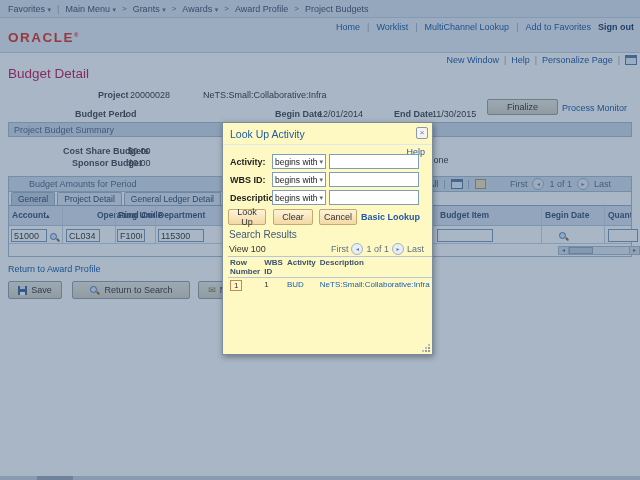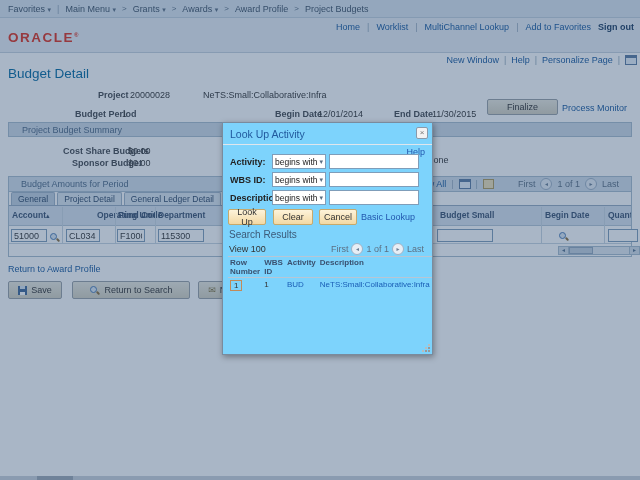--- a/index.html
+++ b/index.html
@@ -20,35 +20,35 @@
   .logo-mark{font-size:6px;vertical-align:super;letter-spacing:0;}
   .hdr-links{position:absolute;right:6px;top:4px;display:flex;gap:7px;align-items:center;font-size:9px;}
   .hlink{color:#15569c;cursor:pointer;white-space:nowrap;}
   .signout{color:#16365c;font-weight:bold;cursor:pointer;}
   
   .pagebar{position:absolute;right:3px;top:55px;display:flex;gap:5px;align-items:center;font-size:9px;}
   .winicon{width:10px;height:8px;border:1px solid #5b7aa0;background:#e8f0f8;display:inline-block;position:relative;}
   .winicon::before{content:"";position:absolute;left:0;top:0;right:0;height:2px;background:#5b7aa0;}
   .sqicon{width:9px;height:8px;border:1px solid #b09a5a;background:#f0e2b8;display:inline-block;}
   
-  .h1{font-size:13.5px;color:#0369a1;}
+  .h1{font-size:13.5px;color:#be185d;}
   .lbl{font-size:9px;font-weight:bold;color:#44484e;}
   .val{font-size:9px;color:#333;}
   .link{font-size:9px;color:#15569c;cursor:pointer;}
   
   .btn-gray{background:linear-gradient(#eceadf,#d6d2c2);border:1px solid #9aa0a6;border-radius:2px;
             font-size:9px;color:#333;display:flex;align-items:center;justify-content:center;gap:4px;cursor:pointer;box-sizing:border-box;}
   .btn-tan{background:linear-gradient(#fdf3da,#f3d9a4);border:1px solid #c6a96c;border-radius:2px;
            font-size:9px;color:#333;display:flex;align-items:center;justify-content:center;cursor:pointer;box-sizing:border-box;}
   
-  .secbar{background:#cfdae6;border:1px solid #a9bccd;color:#4f6985;font-size:9px;display:flex;align-items:center;padding:0 13px;box-sizing:border-box;}
+  .secbar{background:#cfdae6;border:1px solid #a9bccd;color:#4f6985;font-size:9px;display:flex;align-items:center;padding:0 5px;box-sizing:border-box;}
   
   .gridbox{left:8px;top:176px;width:624px;height:81px;background:#fff;border:1px solid #a9bccd;box-sizing:border-box;}
   .gridhdr{left:8px;top:176px;width:624px;height:16px;background:#d4e0ec;border:1px solid #a9bccd;box-sizing:border-box;
-           display:flex;align-items:center;justify-content:space-between;padding:0 12px;font-size:9px;color:#4f6985;}
+           display:flex;align-items:center;justify-content:space-between;padding:0 20px;font-size:9px;color:#4f6985;}
   .gridnav{display:flex;align-items:center;gap:5px;}
   .tabrow{left:9px;top:192px;width:622px;height:14px;display:flex;gap:2px;padding-left:2px;border-bottom:1px solid #96abc0;box-sizing:border-box;}
   .tab{font-size:8.5px;color:#2d4766;background:#dde6ef;border:1px solid #9fb2c6;border-bottom:none;
        padding:1px 6px 4px 6px;border-radius:2px 2px 0 0;cursor:pointer;white-space:nowrap;}
   .tab.active{background:#c2d1e0;}
   .colrow{left:9px;top:206px;width:622px;height:20px;background:#d9e3ee;border-bottom:1px solid #b6c6d6;box-sizing:border-box;}
   .gh{position:absolute;font-size:8.5px;font-weight:bold;color:#3a5170;cursor:pointer;white-space:nowrap;}
   .sort{font-size:7px;color:#3a5170;}
   .datarow{left:9px;top:226px;width:622px;height:18px;background:#ffffff;border-bottom:1px solid #c9d6e2;box-sizing:border-box;}
   .vline{position:absolute;width:1px;background:#c9d6e2;}
@@ -63,21 +63,21 @@
   .hsb{position:absolute;display:flex;align-items:center;background:#e3eaf1;border:1px solid #a9bccd;box-sizing:border-box;}
   .hsb-btn{width:9px;height:100%;background:#d4dee8;border-right:1px solid #a9bccd;font-size:5px;color:#55708c;text-align:center;line-height:7px;cursor:pointer;}
   .hsb-thumb{width:24px;height:100%;background:#c3d1de;border:1px solid #94a9be;box-sizing:border-box;cursor:pointer;}
   
   .disk{width:9px;height:9px;background:#3f6796;position:relative;display:inline-block;}
   .disk::before{content:"";position:absolute;left:2px;top:0;width:5px;height:3px;background:#d8e4f0;}
   .disk::after{content:"";position:absolute;left:2px;bottom:0;width:5px;height:3px;background:#fff;}
   .env{font-size:9px;color:#7a6a35;line-height:9px;}
   
   .overlay{position:absolute;left:0;top:0;width:640px;height:480px;background:rgba(40,72,112,0.40);z-index:50;}
-  .modal{position:absolute;left:222px;top:122px;width:211px;height:233px;background:#7dd3fc;
+  .modal{position:absolute;left:222px;top:122px;width:211px;height:233px;background:#fef9c3;
          border:1px solid #7a8b9d;box-shadow:1px 2px 6px rgba(0,0,0,0.35);z-index:100;box-sizing:border-box;}
   .m-title{position:absolute;left:7px;top:5px;font-size:10.5px;color:#215a9e;}
   .m-close{position:absolute;right:4px;top:4px;width:12px;height:12px;background:#f3f3f3;border:1px solid #8a9aaa;
            border-radius:2px;font-size:8px;line-height:10px;text-align:center;color:#777;cursor:pointer;box-sizing:border-box;}
   .m-divider{position:absolute;left:0;top:21px;width:100%;border-top:1px solid #e0e6ec;}
   .m-help{position:absolute;right:7px;top:24px;font-size:9px;color:#2257ae;cursor:pointer;}
   .m-lbl{position:absolute;font-size:9px;font-weight:bold;color:#222;}
   .select{position:absolute;height:15px;border:1px solid #7f9db9;background:#fff;display:flex;align-items:center;
           justify-content:space-between;font-size:8.5px;color:#222;padding:0 2px;cursor:pointer;box-sizing:border-box;}
   .m-input{position:absolute;height:15px;border:1px solid #7f9db9;background:#fff;font-size:9px;padding:0 2px;
@@ -203,21 +203,21 @@
     <span class="tab">General Ledger Detail</span>
     <span class="tab">Co</span>
   </div>
 
   
   <div class="abs colrow"></div>
   <span class="gh" style="left:12px;top:210px;"><span>Account</span><span class="sort">▴</span></span>
   <span class="gh" style="left:65px;top:210px;margin-left:32px;">Operating Unit</span>
   <span class="gh" style="left:118px;top:210px;">Fund Code</span>
   <span class="gh" style="left:158px;top:210px;">Department</span>
-  <span class="gh" style="left:440px;top:210px;">Budget Small</span>
+  <span class="gh" style="left:440px;top:210px;">Budget Item</span>
   <span class="gh" style="left:545px;top:210px;">Begin Date</span>
   <span class="gh" style="left:608px;top:210px;width:23px;overflow:hidden;">Quantity</span>
 
   
   <div class="abs datarow"></div>
   <div class="vline" style="left:62px;top:207px;height:37px;"></div>
   <div class="vline" style="left:115px;top:207px;height:37px;"></div>
   <div class="vline" style="left:155px;top:207px;height:37px;"></div>
   <div class="vline" style="left:541px;top:207px;height:37px;"></div>
   <div class="vline" style="left:604px;top:207px;height:37px;"></div>
@@ -288,21 +288,21 @@
     <span class="m-lbl" style="left:7px;top:70px;">Description:</span>
     <div class="select" style="left:49px;top:67px;width:54px;">
       <span>begins with</span>
       <span class="caret">▾</span>
     </div>
     <input class="m-input" style="left: 106px; top: 67px; width: 90px;" value="">
 
     <button class="btn-tan" style="position:absolute;left:5px;top:86px;width:38px;height:16px;">Look Up</button>
     <button class="btn-tan" style="position:absolute;left:50px;top:86px;width:40px;height:16px;">Clear</button>
     <button class="btn-tan" style="position:absolute;left:96px;top:86px;width:38px;height:16px;">Cancel</button>
-    <span class="m-link" style="position:absolute;left:138px;top:89px;">Basic Lookup</span>
+    <span class="m-link" style="position:absolute;left:138px;top:89px;font-weight:bold;">Basic Lookup</span>
 
     <span class="m-sec">Search Results</span>
     <div class="m-viewrow">
       <span class="m-view">View 100</span>
       <span class="m-pg">
         <span class="pgtxt">First</span>
         <span class="pgbtn">◄</span>
         <span class="pgtxt">1 of 1</span>
         <span class="pgbtn">►</span>
         <span class="pgtxt">Last</span>

